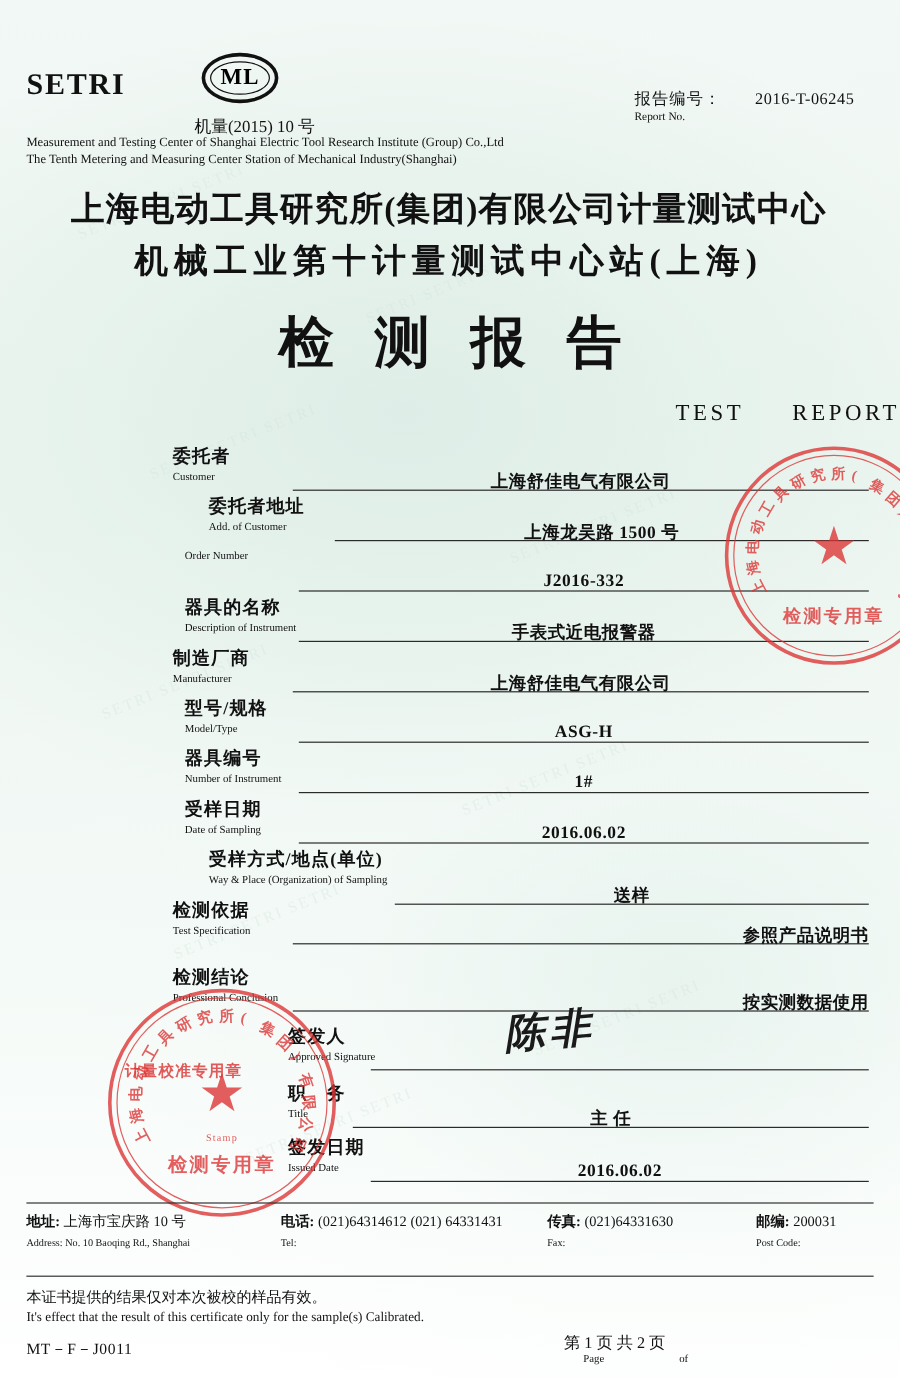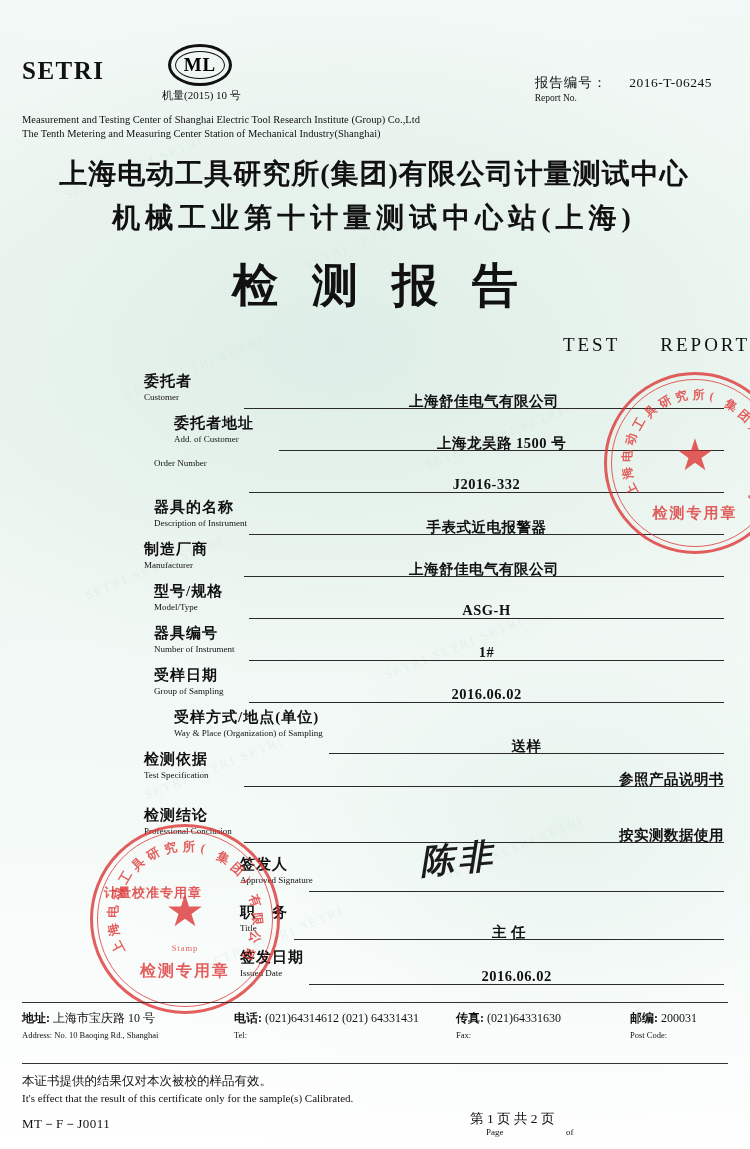--- a/index.html
+++ b/index.html
@@ -82,39 +82,39 @@
   }
   .ml-oval span {
     font-family: "Liberation Serif", serif;
     font-weight: bold;
     font-size: 19px;
     letter-spacing: 1px;
     position: relative;
     z-index: 2;
   }
   .ml-caption {
-    font-size: 11px;
-    color: #111;
-    margin-top: 2px;
+    font-size: 14px;
+    color: #111;
+    margin-top: 11px;
     white-space: nowrap;
     margin-left: -6px;
   }
   .report-no {
     position: absolute;
     right: 38px; top: 74px;
     text-align: left;
   }
   .report-no .cn {
     font-size: 13.5px;
     color: #111;
     letter-spacing: 1px;
   }
   .report-no .cn .val {
     display: inline-block;
-    margin-left: 22px;
+    margin-left: 28px;
     letter-spacing: 0.5px;
   }
   .report-no .en {
     font-size: 9.5px;
     color: #111;
     margin-top: 1px;
   }
   .org-en {
     position: absolute;
     left: 22px; top: 113px;
@@ -464,21 +464,21 @@
       <div class="lbl ind2">
         <span class="cn">器具编号</span>
         <span class="en">Number of Instrument</span>
       </div>
       <div class="line l-c"><span class="v">1#</span></div>
     </div>
 
     <div class="row">
       <div class="lbl ind2">
         <span class="cn">受样日期</span>
-        <span class="en">Group of Sampling</span>
+        <span class="en">Date of Sampling</span>
       </div>
       <div class="line l-c"><span class="v">2016.06.02</span></div>
     </div>
 
     <div class="row">
       <div class="lbl ind1" style="width:260px">
         <span class="cn">受样方式/地点(单位)</span>
         <span class="en">Way &amp; Place (Organization) of Sampling</span>
       </div>
       <div class="line l-e"><span class="v">送样</span></div>

